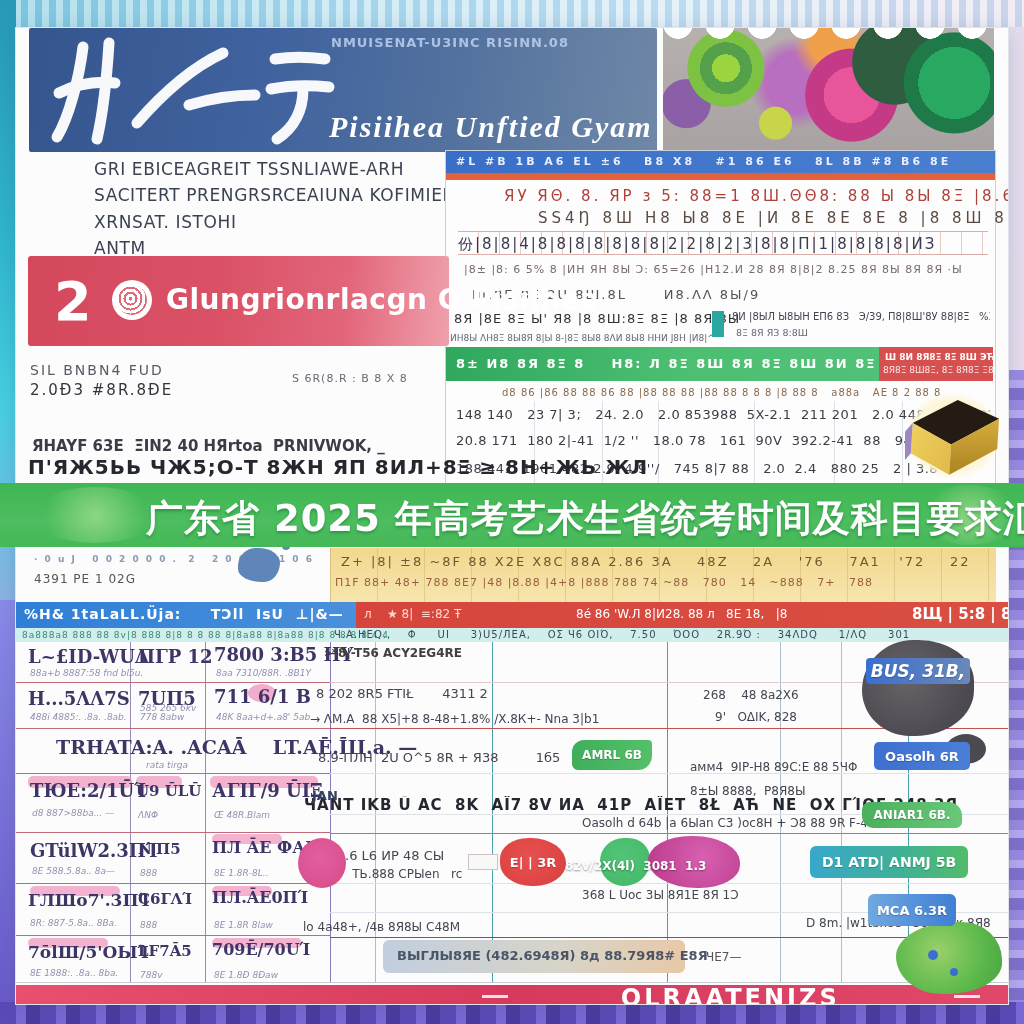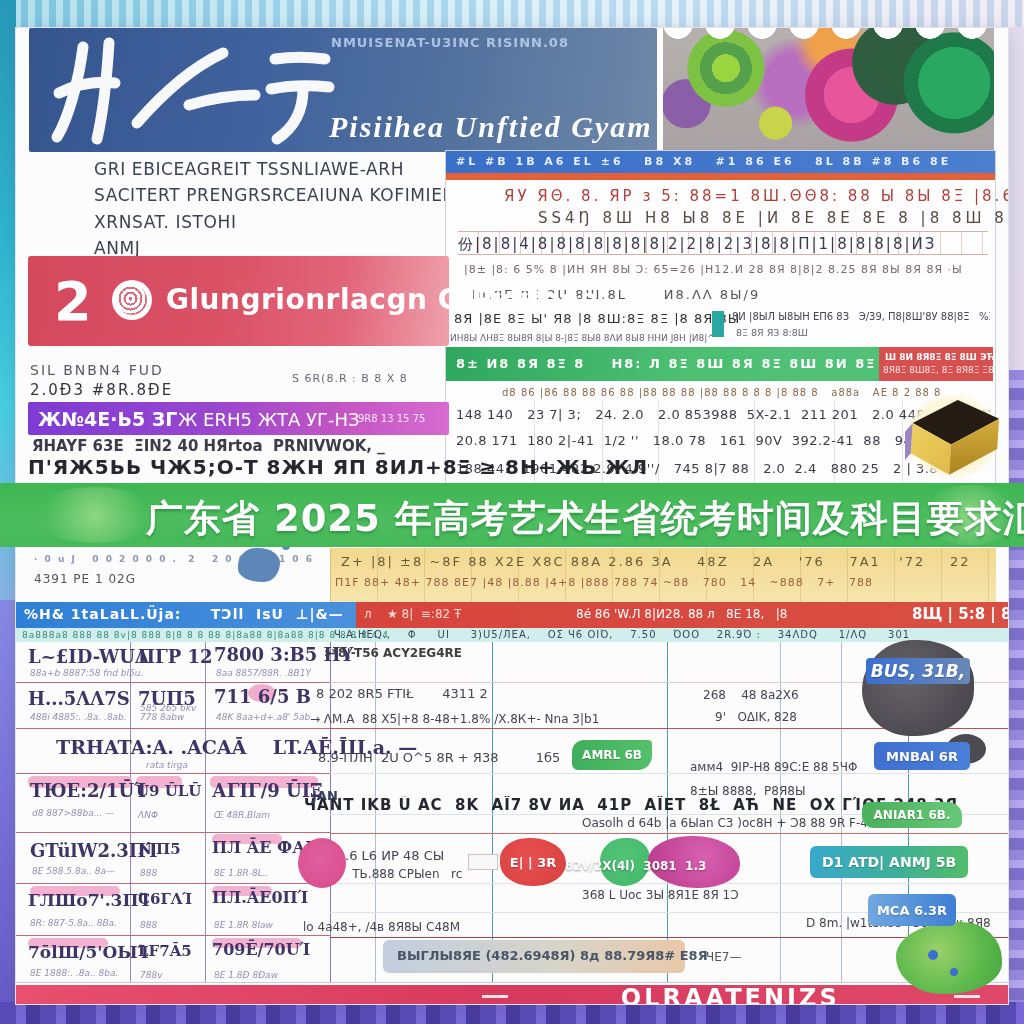--- a/index.html
+++ b/index.html
@@ -74,21 +74,21 @@
     </div>
 
     <div class="abs art" style="left:647px;top:0;width:331px;height:122px">
       <div class="abs scallops" style="left:0;top:-6px;width:100%;height:24px"></div>
     </div>
 
     <div class="abs" style="left:78px;top:128px;width:380px">
       <div class="info-line">GRI EBICEAGREIT TSSNLIAWE-ARH</div>
       <div class="info-line">SACITERT PRENGRSRCEAIUNA KOFIMIEDL END</div>
       <div class="info-line">XRNSAT. ISTOHI</div>
-      <div class="info-line">ANMJ</div>
+      <div class="info-line">ANTM</div>
     </div>
 
     <div class="abs tbl" style="left:429px;top:122px;width:551px;height:358px">
       <div class="abs" style="left:0;top:0;width:100%;height:22px;background:linear-gradient(90deg,#3a6fc8,#4a7fd0)">
         <div class="t" style="left:10px;top:4px;font-size:11px;font-weight:bold;color:#e8eeff;letter-spacing:3px">#L #B 1B A6 EL ±6   B8 X8   #1 86 E6   8L 8B #8 B6 8E</div>
       </div>
       <div class="abs" style="left:0;top:22px;width:100%;height:7px;background:#e2603a"></div>
       <div class="t" style="left:58px;top:36px;font-size:15px;color:#b04038;letter-spacing:3px">ЯУ ЯΘ. 8. ЯР з 5: 88=1 8Ш.ΘΘ8: 88 Ы 8Ы 8Ξ |8.6 8 Ы8Ш 8Ω</div>
       <div class="t" style="left:92px;top:58px;font-size:15px;color:#5a4a42;letter-spacing:4px">SS4Ŋ 8Ш Н8 Ы8 8Е |И 8Е 8Е 8Е 8 |8 8Ш 8Е 8Я 8Ш 8Н</div>
       <div class="t" style="left:12px;top:80px;width:530px;height:24px;font-size:15px;color:#3a3a50;letter-spacing:2px;line-height:24px;border-top:1px solid #d8b0a8;border-bottom:1px solid #d8b0a8;background:repeating-linear-gradient(90deg,transparent 0 20px,#e8ccc4 20px 21px);overflow:hidden">份|8|8|4|8|8|8|8|8|8|8|2|2|8|2|3|8|8|П|1|8|8|8|8|ИЗ</div>
@@ -131,25 +131,20 @@
       <div class="abs" style="left:84px;top:24px;width:40px;height:40px;border-radius:50%;background:#fff">
         <div class="abs" style="left:5px;top:5px;width:30px;height:30px;border-radius:50%;background:repeating-radial-gradient(circle at 45% 45%,#e06a7a 0 2px,#fff 2px 5px)"></div>
       </div>
       <div class="t" style="left:138px;top:26px;font-size:28px;font-weight:600;color:#fff;letter-spacing:.5px">Glungrionrlacgn G Pisiihea</div>
     </div>
 
     <div class="t" style="left:14px;top:334px;font-size:14px;color:#5a5a66;letter-spacing:2px">SIL BNBN4 FUD</div>
     <div class="t" style="left:14px;top:353px;font-size:15px;color:#33343c;letter-spacing:2px">2.0Ð3 #8R.8ÐE</div>
     <div class="t" style="left:276px;top:344px;font-size:11px;color:#6a6a78;letter-spacing:1px">S 6R(8.R : B 8 X 8</div>
 
-    <div class="abs banner-purple" style="left:12px;top:374px;width:421px;height:33px">
-      <div class="t" style="left:10px;top:6px;font-size:19px;font-weight:bold;color:#fff">Ж№4Е·Ь5 ЗГ</div>
-      <div class="t" style="left:150px;top:7px;font-size:18px;color:#fff">Ж ЕRН5 ЖТА УГ-НЗ</div>
-      <div class="t" style="left:330px;top:11px;font-size:10px;color:rgba(255,255,255,.85)">9R8 13 15 75</div>
-    </div>
 
     <div class="t" style="left:16px;top:409px;font-size:15px;font-weight:600;color:#3c3c48">ЯHAYF 63E  ΞIN2 40 HЯrtoa  PRNIVWOK, _</div>
     <div class="t" style="left:12px;top:427px;font-size:20px;font-weight:800;color:#26262e;letter-spacing:1px">П'ЯЖ5ЬЬ ЧЖ5;О-Т 8ЖН ЯП 8ИЛ+8Ξ ≥ 8Н+ЖЬ ЖЛ</div>
 
     <div class="t" style="left:18px;top:526px;font-size:9px;color:#8a9ab5;letter-spacing:2px;font-weight:bold">· 0 u J   0 0 2 0 0 0 .  2   2 0 0 3 3 1 0 6</div>
     <div class="t" style="left:18px;top:544px;font-size:12px;color:#555;letter-spacing:1px">4391 PE 1 02G</div>
     <div class="abs" style="left:222px;top:520px;width:42px;height:34px;background:#5e86b8;border-radius:45% 55% 40% 60%/55% 45% 60% 40%"></div>
     <div class="abs" style="left:266px;top:514px;width:8px;height:8px;background:#5e86b8;border-radius:50%"></div>
 
     <div class="abs" style="left:314px;top:520px;width:666px;height:54px;background:repeating-linear-gradient(90deg,transparent 0 46px,rgba(180,150,80,.3) 46px 47px),linear-gradient(180deg,#f2d88e,#f6e5ad);border-left:1px solid #d8c080">
@@ -205,26 +200,26 @@
     <div class="pinkmark" style="left:196px;top:858px;width:60px;height:10px"></div>
     <div class="pinkmark" style="left:12px;top:910px;width:80px;height:10px"></div>
     <div class="pinkmark" style="left:196px;top:910px;width:90px;height:10px"></div>
     <div class="abs" style="left:232px;top:656px;width:28px;height:18px;background:#e86aa8;opacity:.55;border-radius:50%;z-index:1"></div>
 
     <div class="hm" style="left:12px;top:618px">L~£ID-WUΛ</div>
     <div class="hs" style="left:14px;top:640px">88a+b 8887:58 fnd bl5u.</div>
     <div class="hm" style="left:122px;top:618px">ΠΓΡ 12</div>
     <div class="hs" style="left:124px;top:675px">585 265 6kv</div>
     <div class="hm" style="left:198px;top:616px">7800 3:B5 HY</div>
-    <div class="hs" style="left:200px;top:640px">8aa 8857/88R. .8B1Y</div>
+    <div class="hs" style="left:200px;top:640px">8aa 7310/88R. .8B1Y</div>
     <div class="hm" style="left:12px;top:660px">H...5ΛΛ7S</div>
     <div class="hs" style="left:14px;top:684px">488i 4885:. .8a. .8ab.</div>
     <div class="hm" style="left:122px;top:660px">7UΠ5</div>
     <div class="hs" style="left:124px;top:684px">778 8abw</div>
-    <div class="hm" style="left:198px;top:658px;z-index:2">711 6/5 B</div>
+    <div class="hm" style="left:198px;top:658px;z-index:2">711 6/1 B</div>
     <div class="hs" style="left:200px;top:684px">48K 8aa+d+.a8' 5ab.</div>
     <div class="hm" style="left:40px;top:708px;font-size:19px">TRHATA:A. .ACAĀ    LT.AĒ.ĪЦ.a. —</div>
     <div class="hs" style="left:130px;top:732px">rata tirga</div>
     <div class="hm" style="left:14px;top:752px;z-index:2">TЮE:2/1ŪΊ</div>
     <div class="hs" style="left:16px;top:780px">d8 887&gt;88ba... —</div>
     <div class="hm" style="left:120px;top:754px;z-index:2;font-size:15px">U9 ŪLŪ</div>
     <div class="hs" style="left:122px;top:782px">ΛΝΦ</div>
     <div class="hm" style="left:196px;top:752px;z-index:2">АΓΙΓ/9 ŪΙΞ</div>
     <div class="hs" style="left:198px;top:782px">Œ 48R.Blam</div>
     <div class="hm" style="left:14px;top:812px;z-index:2">GTülW2.3ПΊ</div>
@@ -265,21 +260,21 @@
     <div class="rt" style="left:549px;top:831px;color:#fff;font-weight:bold;z-index:6;text-shadow:0 1px 2px rgba(0,0,0,.4)">82v/2X(4l)  3081  1.3</div>
     <div class="abs" style="left:367px;top:912px;width:302px;height:33px;border-radius:6px;background:linear-gradient(90deg,#c2cede,#d8d4c8 60%,#e8c8a8)">
       <div class="t" style="left:14px;top:8px;font-size:13px;font-weight:bold;color:#4a5668">ВЫГЛЫ8ЯЕ (482.6948Я) 8д 88.79Я8# Е8Я</div>
     </div>
     <div class="rt" style="left:690px;top:922px;color:#555">ЧЕ7—</div>
 
     <div class="blob" style="left:846px;top:612px;width:112px;height:96px;background:radial-gradient(circle at 40% 40%,#666468,#4c4a50 70%);border-radius:48% 52% 55% 45%/55% 45% 50% 50%"></div>
     <div class="pill" style="left:850px;top:630px;width:104px;height:26px;font-size:17px;font-style:italic;background:linear-gradient(90deg,#3a6fd0,#6a88b8);border-radius:4px">BUS, 31B,</div>
     <div class="pill" style="left:556px;top:712px;width:80px;height:30px;font-size:12px;background:linear-gradient(90deg,#3fae5a,#55c06a);border-radius:12px 4px 14px 6px">AMRL 6B</div>
     <div class="blob" style="left:930px;top:706px;width:40px;height:30px;background:#4a4a50;border-radius:50%"></div>
-    <div class="pill" style="left:858px;top:714px;width:96px;height:28px;font-size:13px;background:linear-gradient(90deg,#3f6fd0,#4a7fd8);border-radius:5px">MNBAl 6R</div>
+    <div class="pill" style="left:858px;top:714px;width:96px;height:28px;font-size:13px;background:linear-gradient(90deg,#3f6fd0,#4a7fd8);border-radius:5px">Oasolh 6R</div>
     <div class="pill" style="left:846px;top:774px;width:100px;height:26px;font-size:12px;background:linear-gradient(90deg,#4ab05c,#68c878);border-radius:8px 14px 6px 12px">ANIAR1 6B.</div>
     <div class="abs" style="left:452px;top:826px;width:30px;height:16px;background:#f8f8f8;border:1px solid #d0c0c0;z-index:3"></div>
     <div class="pill" style="left:484px;top:810px;width:66px;height:48px;font-size:13px;background:radial-gradient(circle at 45% 40%,#e85050,#d84040);border-radius:45% 55% 50% 50%">E| | 3R</div>
     <div class="blob" style="left:584px;top:810px;width:50px;height:48px;background:radial-gradient(circle at 45% 40%,#52c478,#43b868);border-radius:50% 45% 55% 50%"></div>
     <div class="blob" style="left:632px;top:808px;width:92px;height:52px;background:radial-gradient(circle at 60% 40%,#d860b0,#b8388a);border-radius:48% 52% 45% 55%"></div>
     <div class="pill" style="left:794px;top:818px;width:158px;height:32px;font-size:14px;background:linear-gradient(90deg,#38a8cc,#3fb098 55%,#52bc6a);border-radius:6px">D1 ATD| ANMJ 5B</div>
     <div class="pill" style="left:852px;top:866px;width:88px;height:32px;font-size:13px;background:linear-gradient(90deg,#70a8e0,#3f7fd4);border-radius:6px">MCA 6.3R</div>
     <div class="blob" style="left:880px;top:894px;width:106px;height:72px;background:radial-gradient(circle at 40% 40%,#9ad06a,#5ab84a 60%,#48a040);border-radius:60% 40% 55% 45%/50% 55% 45% 55%"></div>
     <div class="blob" style="left:912px;top:922px;width:10px;height:10px;background:#3a6fd0;border-radius:50%;z-index:4"></div>
     <div class="blob" style="left:934px;top:940px;width:8px;height:8px;background:#3a6fd0;border-radius:50%;z-index:4"></div>

